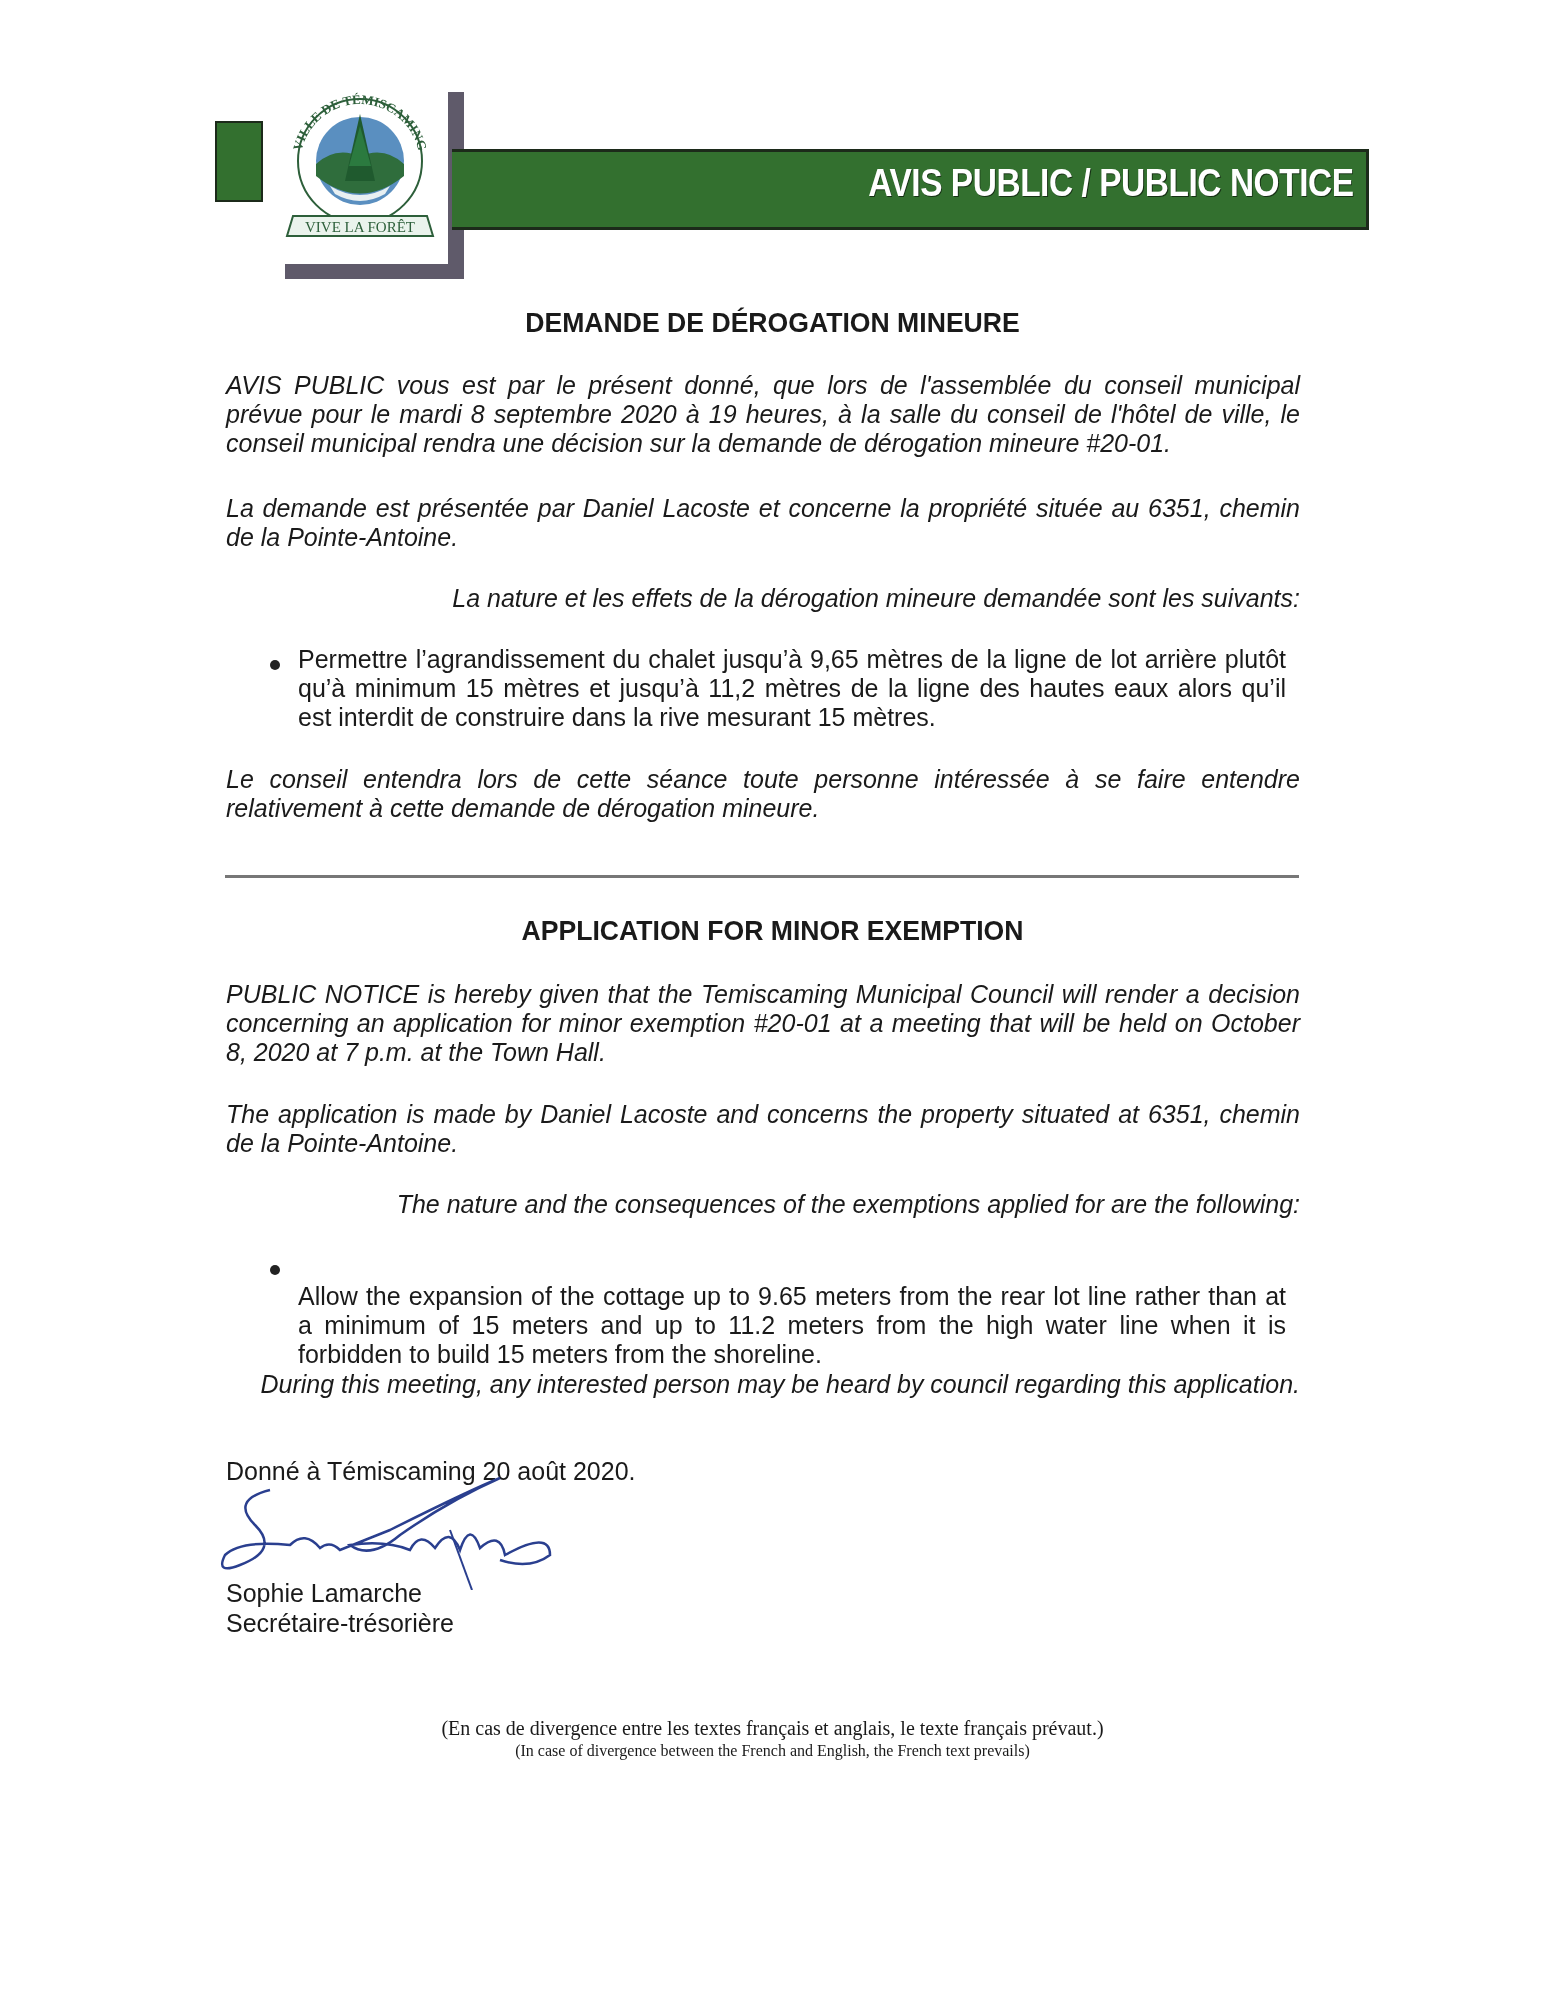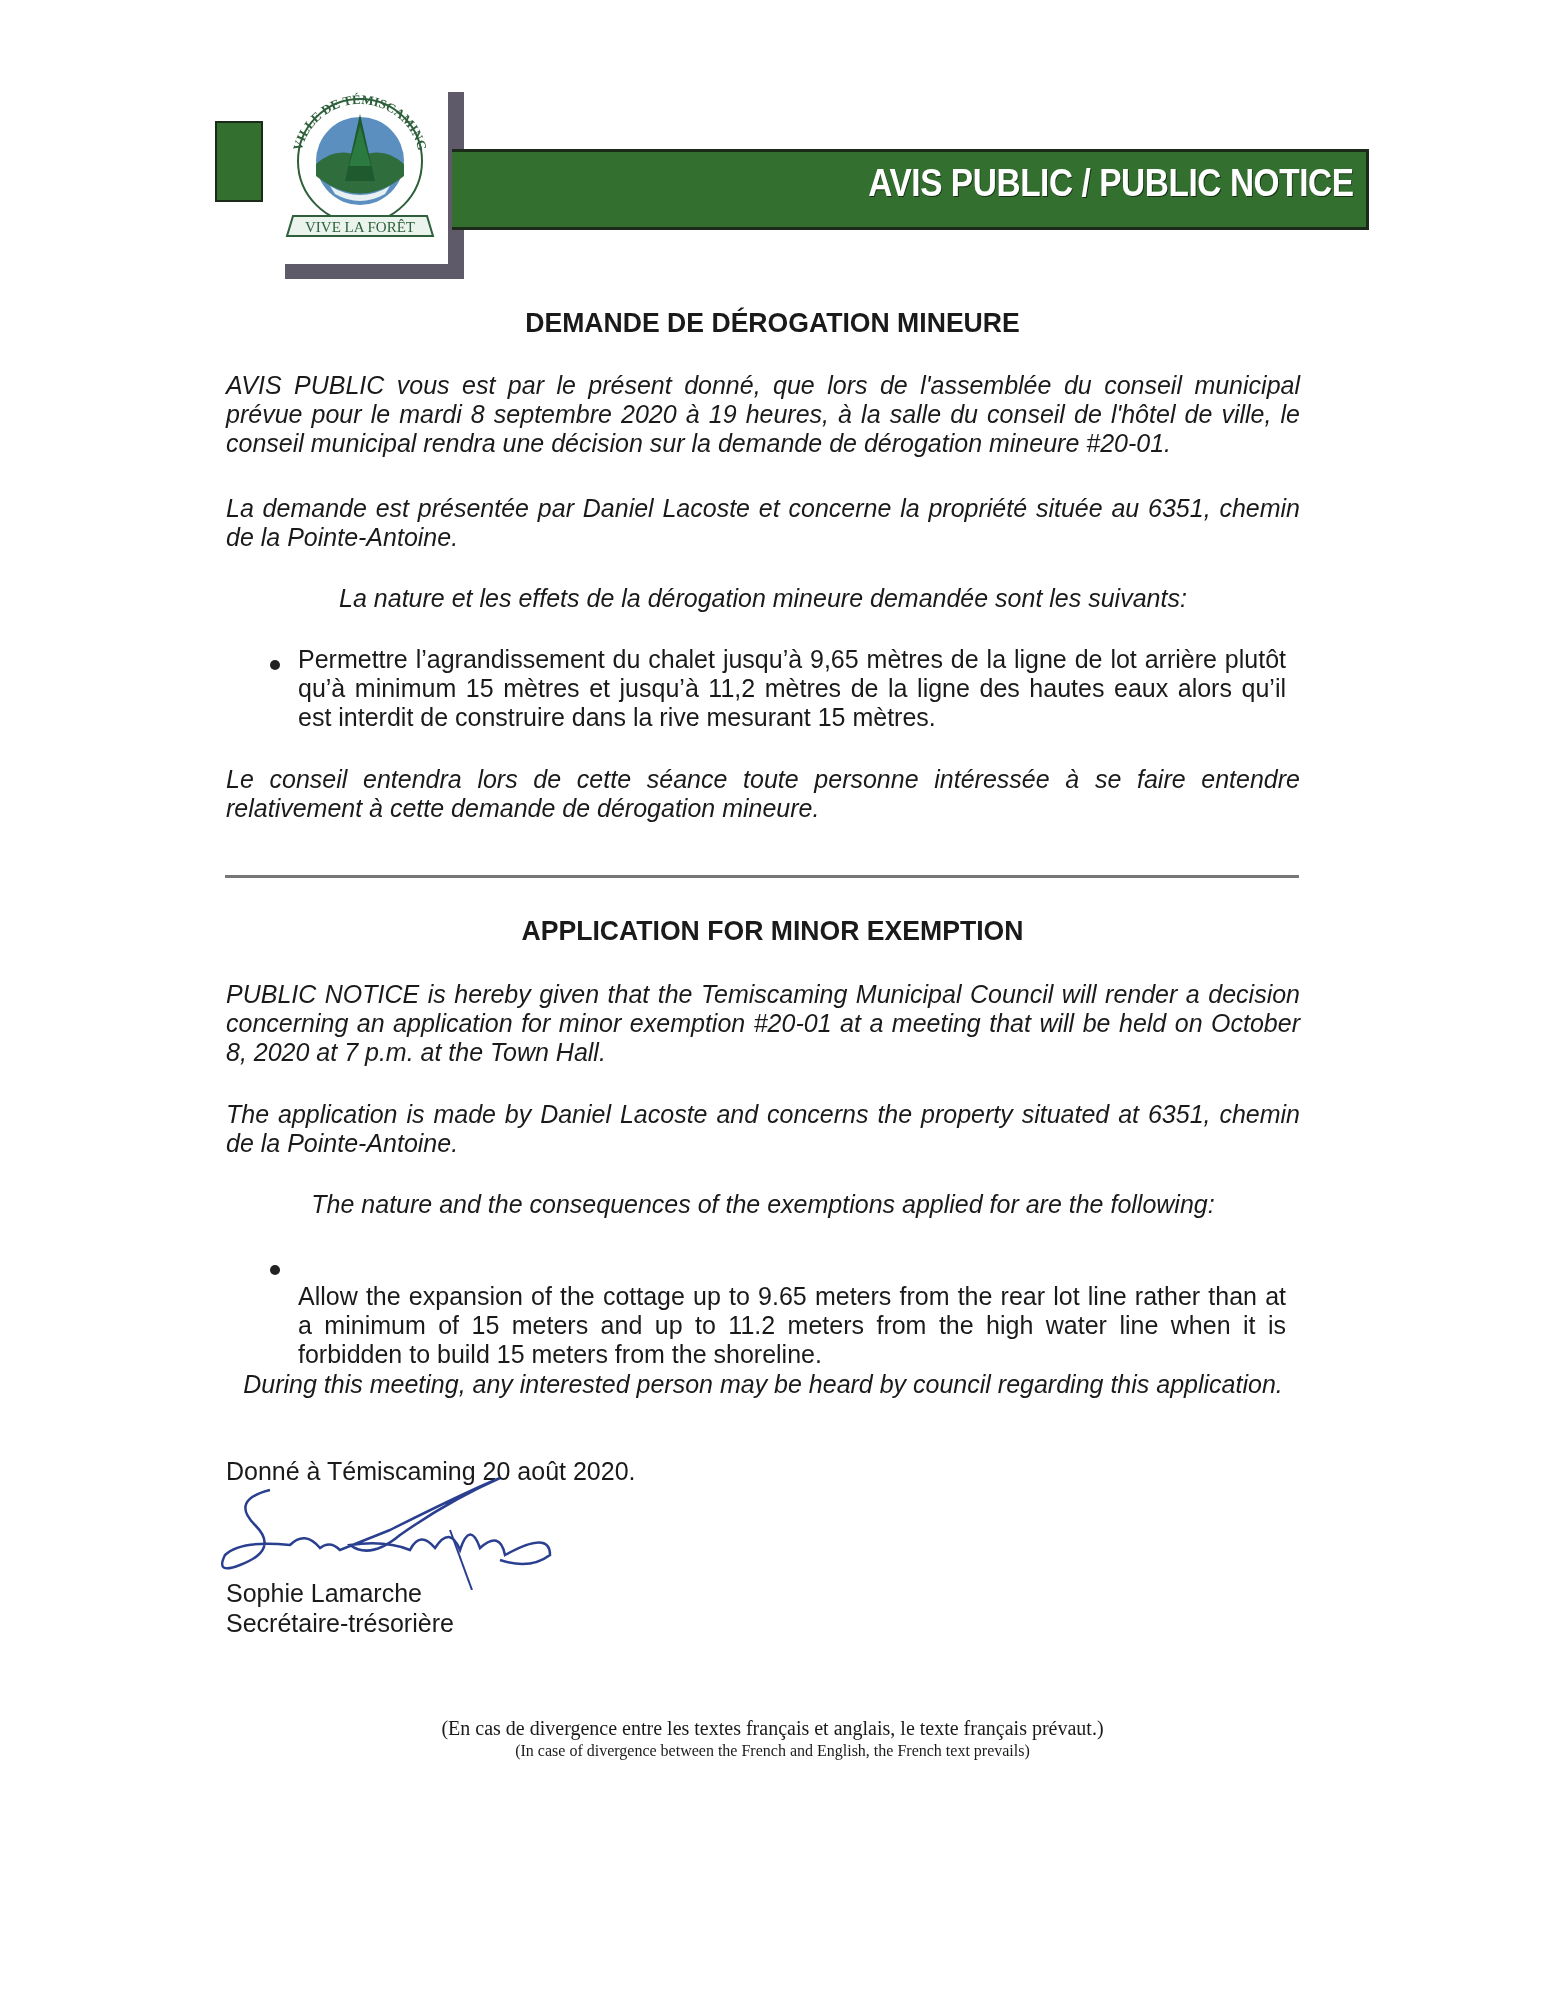--- a/index.html
+++ b/index.html
@@ -7,21 +7,21 @@
   .abs{position:absolute;}
   .green-left{left:215px;top:121px;width:48px;height:81px;background:#33702f;border:2px solid #1c2a1a;box-sizing:border-box;}
   .green-bar{left:452px;top:121px;width:917px;height:81px;background:#33702f;border:3px solid #1c2a1a;border-left:none;box-sizing:border-box;margin-top:28px;}
   .bar-title{position:absolute;right:12px;top:10px;font-size:38px;font-weight:bold;color:#fff;letter-spacing:-0.5px;transform:scaleX(0.88);transform-origin:right center;white-space:nowrap;text-shadow:1px 1px 0 #173015;}
   .gray-v{left:448px;top:92px;width:16px;height:187px;background:#5f5a6a;}
   .gray-h{left:285px;top:262px;width:179px;height:17px;background:#5f5a6a;}
   .logo-bg{left:272px;top:86px;width:176px;height:178px;background:#fff;}
   .logo{left:275px;top:86px;width:170px;height:170px;}
   .h{position:absolute;left:0;width:1545px;text-align:center;font-weight:bold;font-size:28px;transform:scaleX(0.95);}
   .p{position:absolute;left:226px;width:1074px;font-size:25px;line-height:29px;text-align:justify;font-style:italic;}
-  .p.last{text-align:center;}
+  .p.last{text-align:right;}
   .bul{position:absolute;left:298px;width:988px;font-size:25px;line-height:29px;text-align:justify;}
   .dot{position:absolute;left:270px;width:10px;height:10px;border-radius:50%;background:#222;}
   .divider{left:225px;top:875px;width:1074px;height:3px;background:#777;}
   .sig-block{position:absolute;left:226px;font-size:25px;line-height:30px;}
   .foot{position:absolute;left:0;width:1545px;text-align:center;font-family:"Liberation Serif",serif;margin-top:12px;}
 </style>
 </head>
 <body>
 
 <div class="abs green-left"></div>

